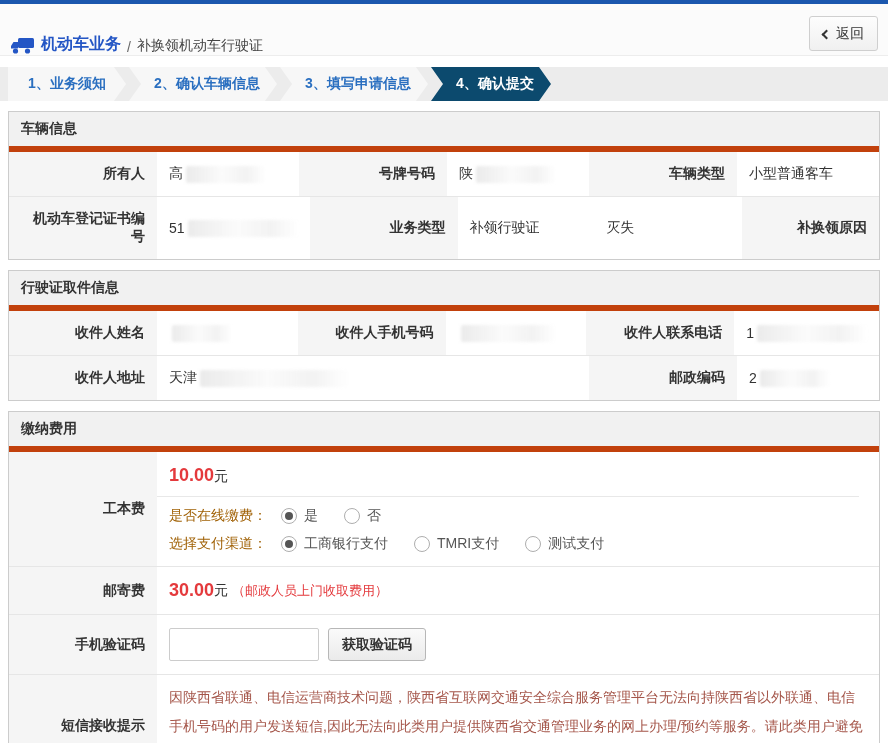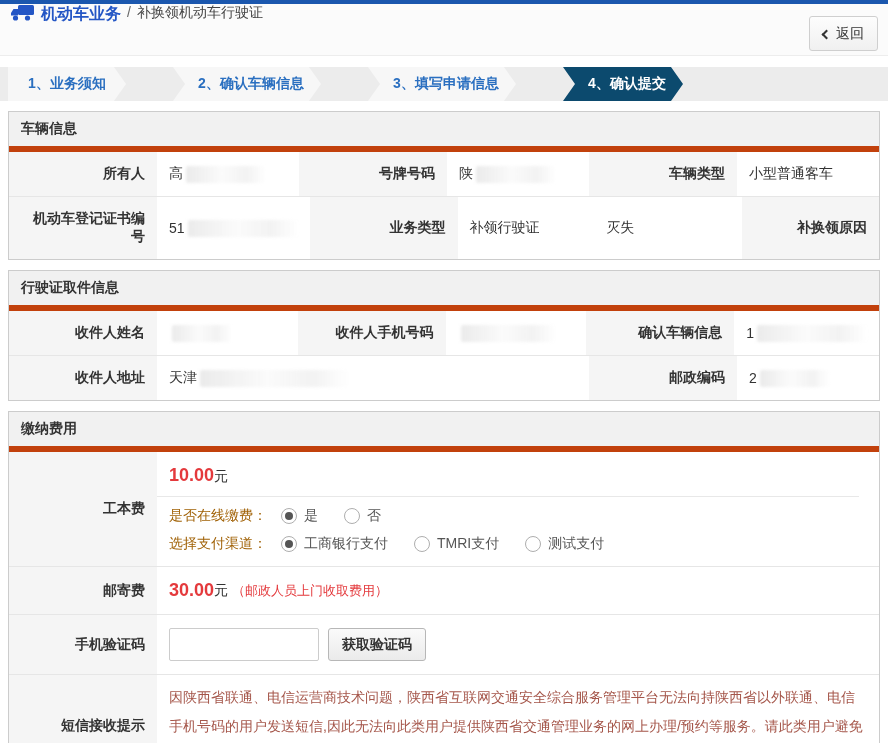--- a/index.html
+++ b/index.html
@@ -6,21 +6,21 @@
   html,body { width:888px; }
   body {
     font-family:"Liberation Sans","DejaVu Sans",sans-serif;
     background:#ffffff; color:#333; font-size:14px; position:relative;
   }
   
   .top-line { height:4px; background:#1b57ae; }
 
   
   .header {
-    height:52px; display:flex; align-items:flex-start; padding:0 10px;
+    height:52px; display:flex; align-items:flex-end; padding:0 10px;
     background:#fbfbfb; border-bottom:1px solid #ededed; position:relative;
   }
   .truck-icon { width:24px; height:18px; margin-right:7px; flex:0 0 auto; }
   .page-title { color:#2456c5; font-size:16px; font-weight:bold; }
   .path-sep { color:#666; font-size:14px; margin:0 6px; }
   .page-subtitle { color:#444; font-size:14px; }
   .back-btn {
     position:absolute; right:10px; top:12px; height:35px;
     display:inline-flex; align-items:center; gap:6px;
     padding:0 13px; cursor:pointer;
@@ -28,21 +28,21 @@
     border:1px solid #cfcfcf; border-radius:3px; color:#333; font-size:14px;
   }
   .chev-left {
     width:7px; height:7px; border-left:2px solid #333; border-bottom:2px solid #333;
     transform:rotate(45deg); display:inline-block; margin-top:1px;
   }
 
   
   .steps {
     margin-top:11px; height:34px; background:#ececec;
-    display:flex; align-items:stretch; padding-left:8px;gap:44px;
+    display:flex; align-items:stretch; padding-left:8px;
   }
   .step {
     display:flex; align-items:center; justify-content:center;
     font-size:14px; font-weight:bold; color:#2a6fc0;
     background:#f7f7f7; margin-right:3px;
     clip-path:polygon(0 0, calc(100% - 12px) 0, 100% 50%, calc(100% - 12px) 100%, 0 100%, 12px 50%);
     padding:0 10px 0 18px;
   }
   .step.first {
     clip-path:polygon(0 0, calc(100% - 12px) 0, 100% 50%, calc(100% - 12px) 100%, 0 100%);
@@ -189,21 +189,21 @@
     <div class="cell lbl">收件人姓名</div>
     <div class="cell val">
       <span></span>
       <span class="redact w60"></span>
     </div>
     <div class="cell lbl">收件人手机号码</div>
     <div class="cell val">
       <span></span>
       <span class="redact w95"></span>
     </div>
-    <div class="cell lbl">确认车辆信息</div>
+    <div class="cell lbl">收件人联系电话</div>
     <div class="cell val">
       <span>1</span>
       <span class="redact w110"></span>
     </div>
   </div>
   <div class="grid6">
     <div class="cell lbl">收件人地址</div>
     <div class="cell val span3">
       <span>天津</span>
       <span class="redact w150"></span>

